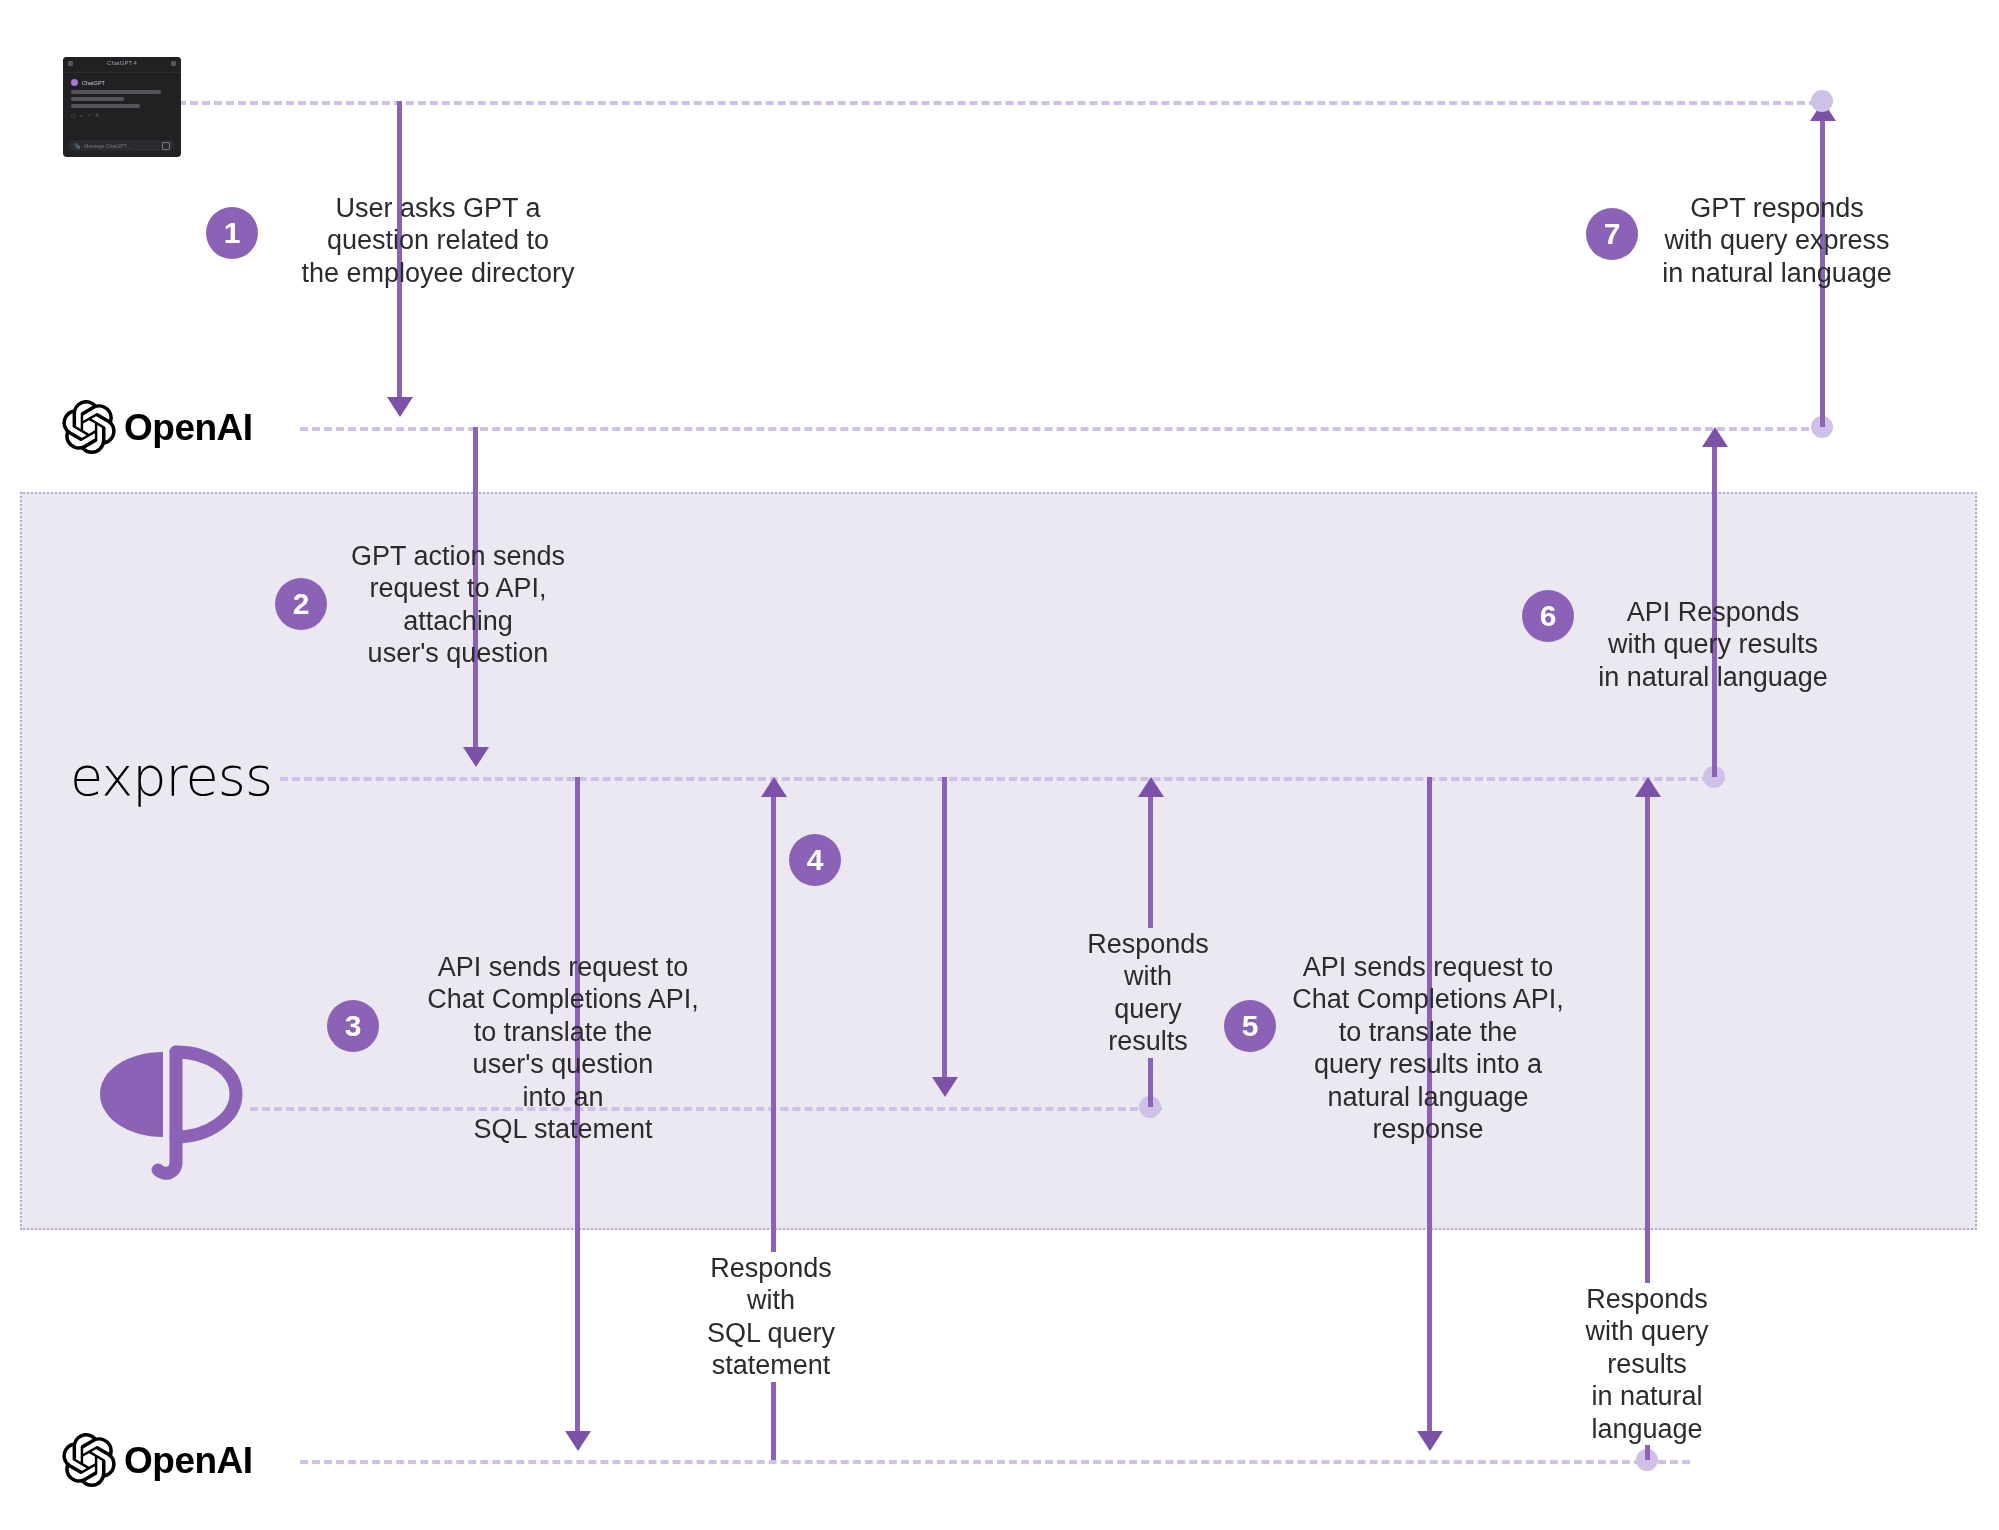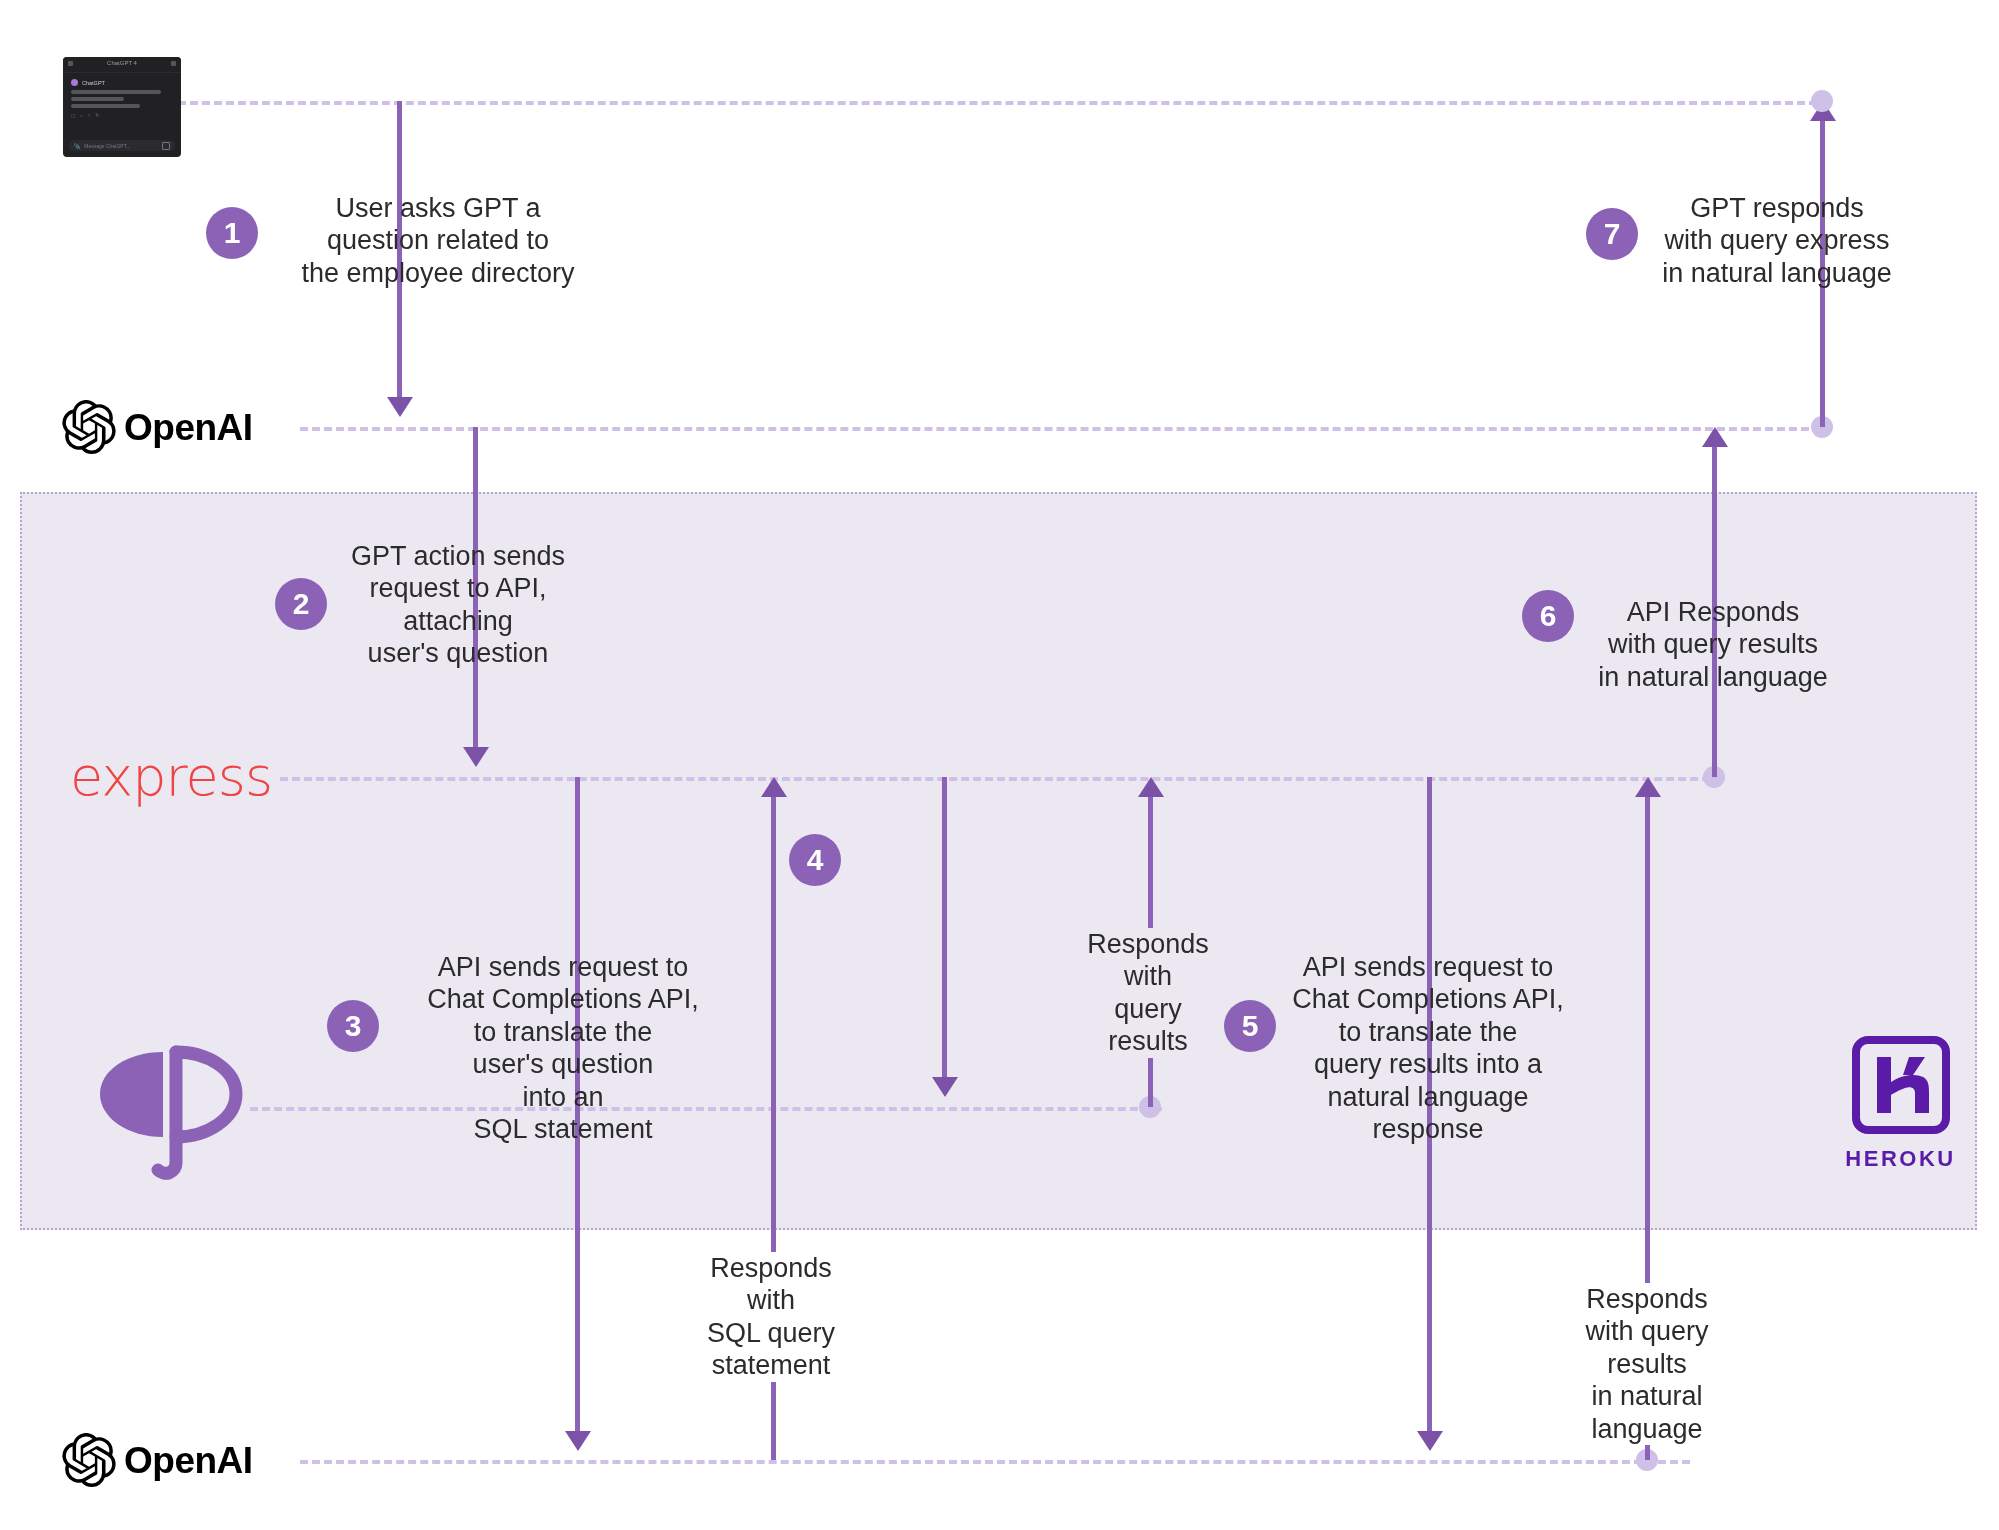--- a/index.html
+++ b/index.html
@@ -99,21 +99,21 @@
     font-weight: bold;
     color: #000000;
     letter-spacing: -0.5px;
     line-height: 1;
   }
 
   
   .express-mark {
     position: absolute;
     font-size: 54px;
-    color: #ef4444;
+    color: #000000;
     font-weight: 300;
     letter-spacing: -1px;
     line-height: 1;
     font-family: "DejaVu Sans", sans-serif;
   }
 
   
   .chatgpt-thumb {
     position: absolute;
     left: 63px;
@@ -264,29 +264,20 @@
     </svg>
   </div>
 
   <div class="openai-mark" style="left:62px; top:1433px;">
     <svg width="54" height="54" viewBox="0 0 24 24">
       <path fill="#000000" d="M22.282 9.821a5.985 5.985 0 0 0-.516-4.91 6.046 6.046 0 0 0-6.51-2.9A6.065 6.065 0 0 0 4.981 4.18a5.985 5.985 0 0 0-3.998 2.9 6.046 6.046 0 0 0 .743 7.097 5.98 5.98 0 0 0 .51 4.911 6.051 6.051 0 0 0 6.515 2.9A5.985 5.985 0 0 0 13.26 24a6.056 6.056 0 0 0 5.772-4.206 5.99 5.99 0 0 0 3.997-2.9 6.056 6.056 0 0 0-.747-7.073zM13.26 22.43a4.476 4.476 0 0 1-2.876-1.04l.141-.081 4.779-2.758a.795.795 0 0 0 .392-.681v-6.737l2.02 1.168a.071.071 0 0 1 .038.052v5.583a4.504 4.504 0 0 1-4.494 4.494zM3.6 18.304a4.47 4.47 0 0 1-.535-3.014l.142.085 4.783 2.759a.771.771 0 0 0 .78 0l5.843-3.369v2.332a.08.08 0 0 1-.033.062L9.74 19.95a4.5 4.5 0 0 1-6.14-1.646zM2.34 7.896a4.485 4.485 0 0 1 2.366-1.973V11.6a.766.766 0 0 0 .388.676l5.815 3.355-2.02 1.168a.076.076 0 0 1-.071 0l-4.83-2.786A4.504 4.504 0 0 1 2.34 7.872zm16.597 3.855-5.833-3.387L15.119 7.2a.076.076 0 0 1 .071 0l4.83 2.791a4.494 4.494 0 0 1-.676 8.105v-5.678a.79.79 0 0 0-.407-.667zm2.01-3.023-.141-.085-4.774-2.782a.776.776 0 0 0-.785 0L9.409 9.23V6.897a.066.066 0 0 1 .028-.061l4.83-2.787a4.5 4.5 0 0 1 6.68 4.66zm-12.64 4.135-2.02-1.164a.08.08 0 0 1-.038-.057V6.075a4.5 4.5 0 0 1 7.375-3.453l-.142.08L8.704 5.46a.795.795 0 0 0-.393.681zm1.097-2.365 2.602-1.5 2.607 1.5v2.999l-2.597 1.5-2.607-1.5z"></path>
     </svg>
     <span class="wordmark">OpenAI</span>
   </div>
 
-  <div class="heroku-logo">
-    <svg width="100" height="100" viewBox="0 0 100 100">
-      <rect x="5" y="5" width="90" height="90" rx="12" ry="12" fill="none" stroke="#5A1BA9" stroke-width="8"></rect>
-      <path d="M26 22 L40 22 L40 47 C 50 40, 64 38, 72 42 C 78 45, 78 52, 78 58 L78 78 L64 78 L64 58 C64 53, 60 51, 54 53 C46 56, 40 60, 40 60 L40 78 L26 78 Z" fill="#5A1BA9"></path>
-      <path d="M58 22 L74 22 L62 40 L52 40 Z" fill="#5A1BA9"></path>
-      <path d="M26 64 L40 78 L26 78 Z" fill="#5A1BA9"></path>
-    </svg>
-    <div class="heroku-wordmark">HEROKU</div>
-  </div>
 
   <div class="vline" style="left:397px; top:101px; height:296px;"></div>
   <div class="arrowhead-down" style="left:387px; top:397px;"></div>
   <div class="badge" style="left:206px; top:207px;">1</div>
   <div class="steplabel" style="left:272px; top:192px; width:276px;margin-left:28px;">User asks GPT a
 question related to
 the employee directory</div>
 
   <div class="vline" style="left:473px; top:427px; height:320px;"></div>
   <div class="arrowhead-down" style="left:463px; top:747px;"></div>

